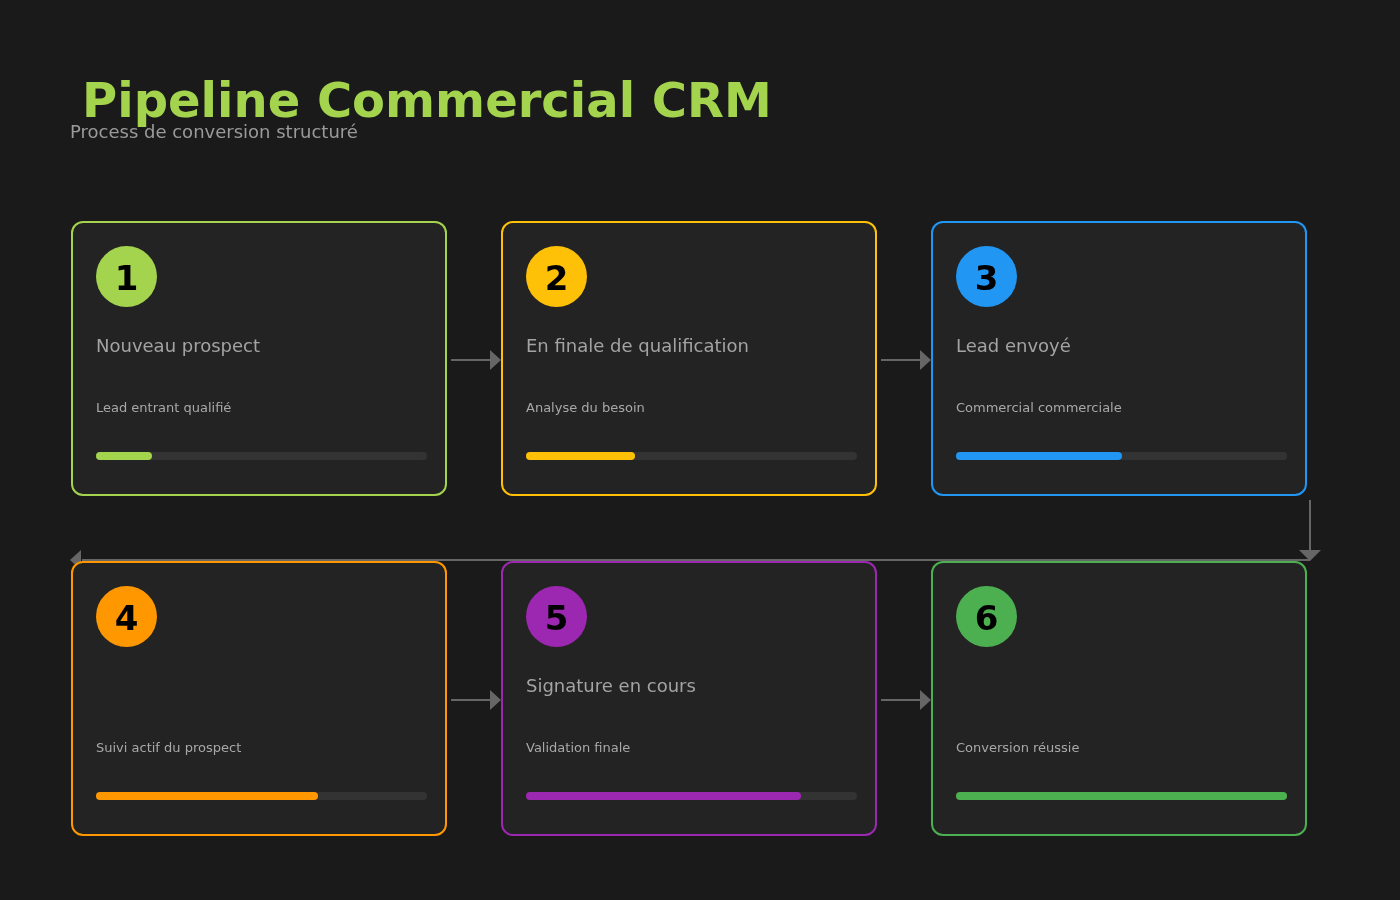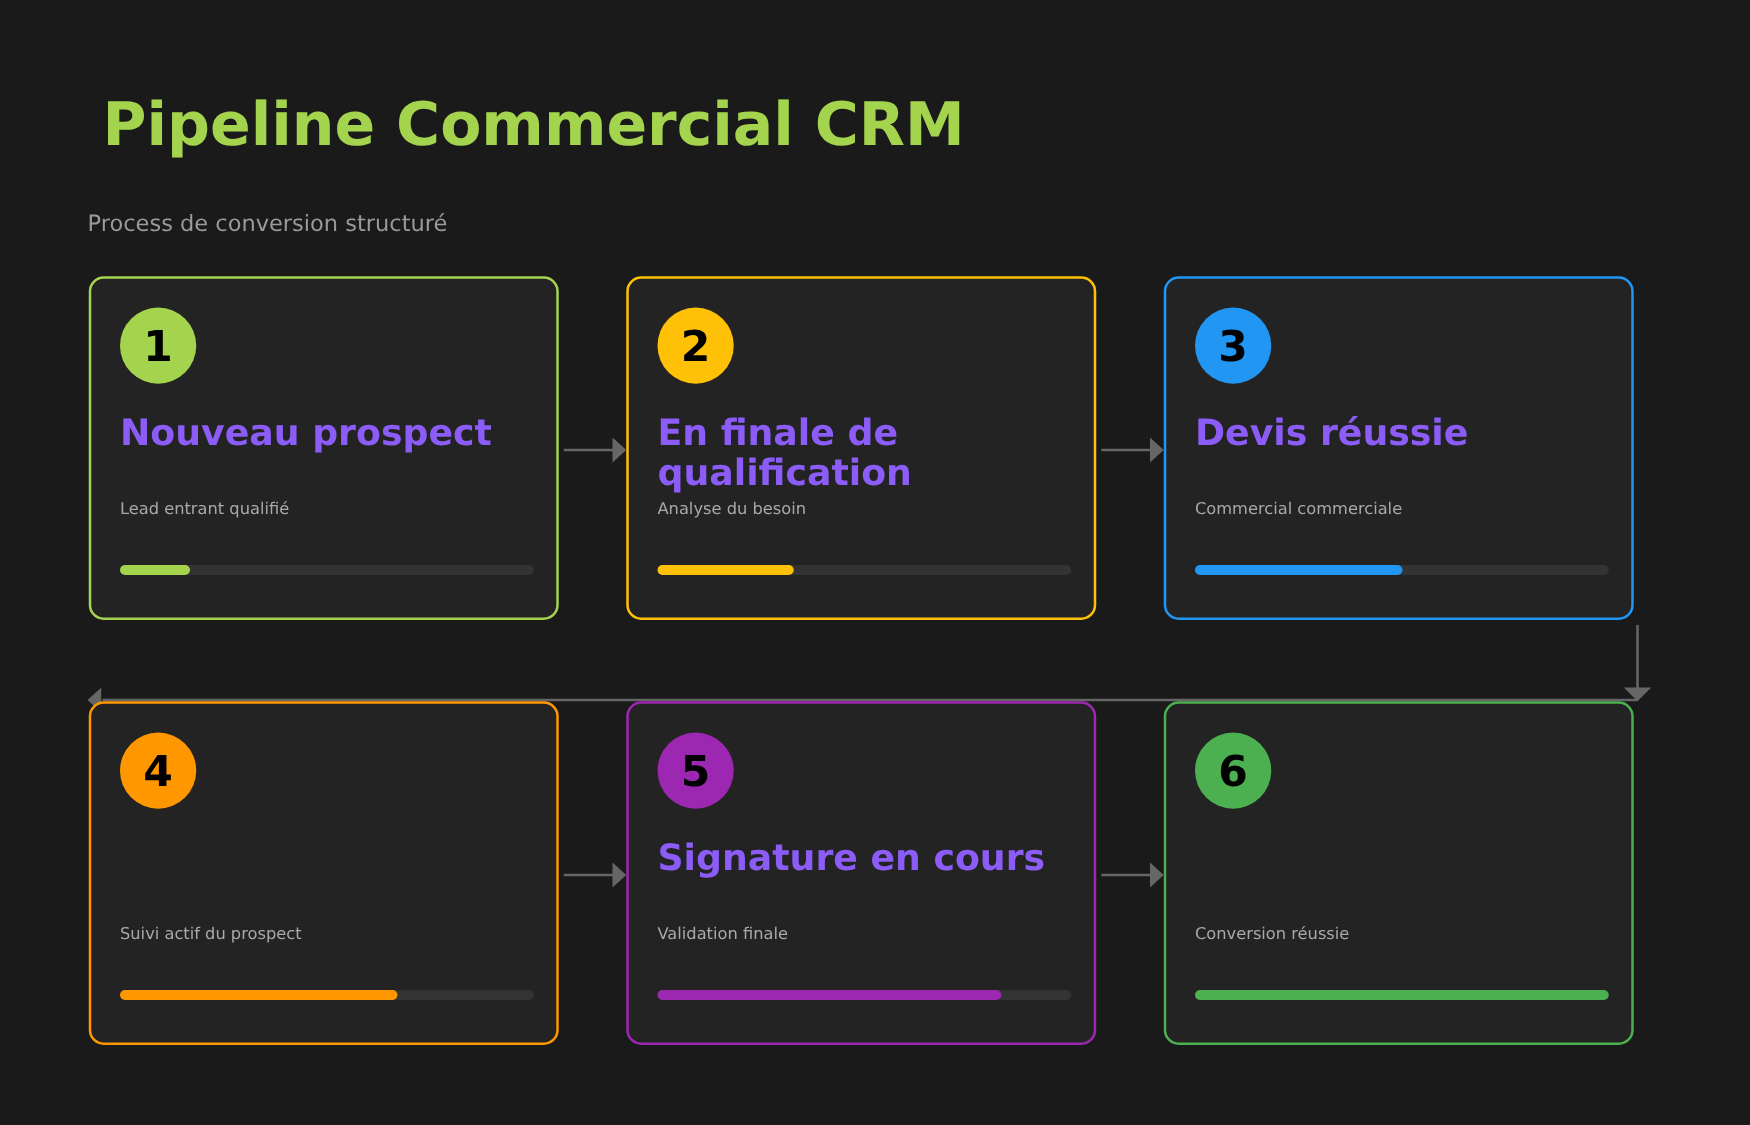--- a/index.html
+++ b/index.html
@@ -5,34 +5,34 @@
     html, body { margin:0; padding:0; }
     body {
       width:1400px; height:900px; background:#1a1a1a; position:relative; overflow:hidden;
       font-family:"DejaVu Sans", sans-serif;
     }
     .title {
       position:absolute; left:70px; top:60px; margin:12px;
       font-size:48px; font-weight:bold; color:#a4d44e; line-height:56px;
     }
     .subtitle {
-      position:absolute; left:70px; top:121px; font-size:18px; color:#9a9a9a; line-height:22px;margin-top:48px;
+      position:absolute; left:70px; top:121px; font-size:18px; color:#9a9a9a; line-height:22px;
     }
     .card {
       position:absolute; width:376px; height:275px; box-sizing:border-box;
       border:2px solid; border-radius:12px; background:#232323;
     }
     .badge {
       position:absolute; left:23px; top:23px; width:61px; height:61px; border-radius:50%;
       display:flex; align-items:center; justify-content:center;
       font-size:34px; font-weight:bold; color:#000; padding-top:3px; box-sizing:border-box;
     }
     .card-title {
       position:absolute; left:23px; top:107px; width:330px;
-      font-size:29px; font-weight:bold; color:#8b5cf6; line-height:32px;
+      font-size:18px; font-weight:normal; color:#a3a3a3; line-height:32px;
     }
     .card-desc {
       position:absolute; left:23px; top:173px; font-size:13px; color:#a8a8a8; line-height:24px;
     }
     .track {
       position:absolute; left:23px; top:229px; width:331px; height:8px; border-radius:4px; background:#333333;
     }
     .fill { height:8px; border-radius:4px; }
     svg.connectors { position:absolute; left:0; top:0; pointer-events:none; }
   </style>
@@ -74,21 +74,21 @@
   <div class="badge" style="background: rgb(255, 193, 7);">2</div>
   <div class="card-title" style="width:260px;">En finale de qualification</div>
   <div class="card-desc">Analyse du besoin</div>
   <div class="track">
       <div class="fill" style="width: 33%; background: rgb(255, 193, 7);"></div>
     </div>
 </div>
 
 <div class="card" style="left: 931px; top: 221px; border-color: rgb(33, 150, 243);">
   <div class="badge" style="background: rgb(33, 150, 243);">3</div>
-  <div class="card-title">Devis réussie</div>
+  <div class="card-title">Lead envoyé</div>
   <div class="card-desc">Commercial commerciale</div>
   <div class="track">
       <div class="fill" style="width: 50%; background: rgb(33, 150, 243);"></div>
     </div>
 </div>
 
 <div class="card" style="left: 71px; top: 561px; border-color: rgb(255, 152, 0);">
   <div class="badge" style="background: rgb(255, 152, 0);">4</div>
   <div class="card-desc">Suivi actif du prospect</div>
   <div class="track">

